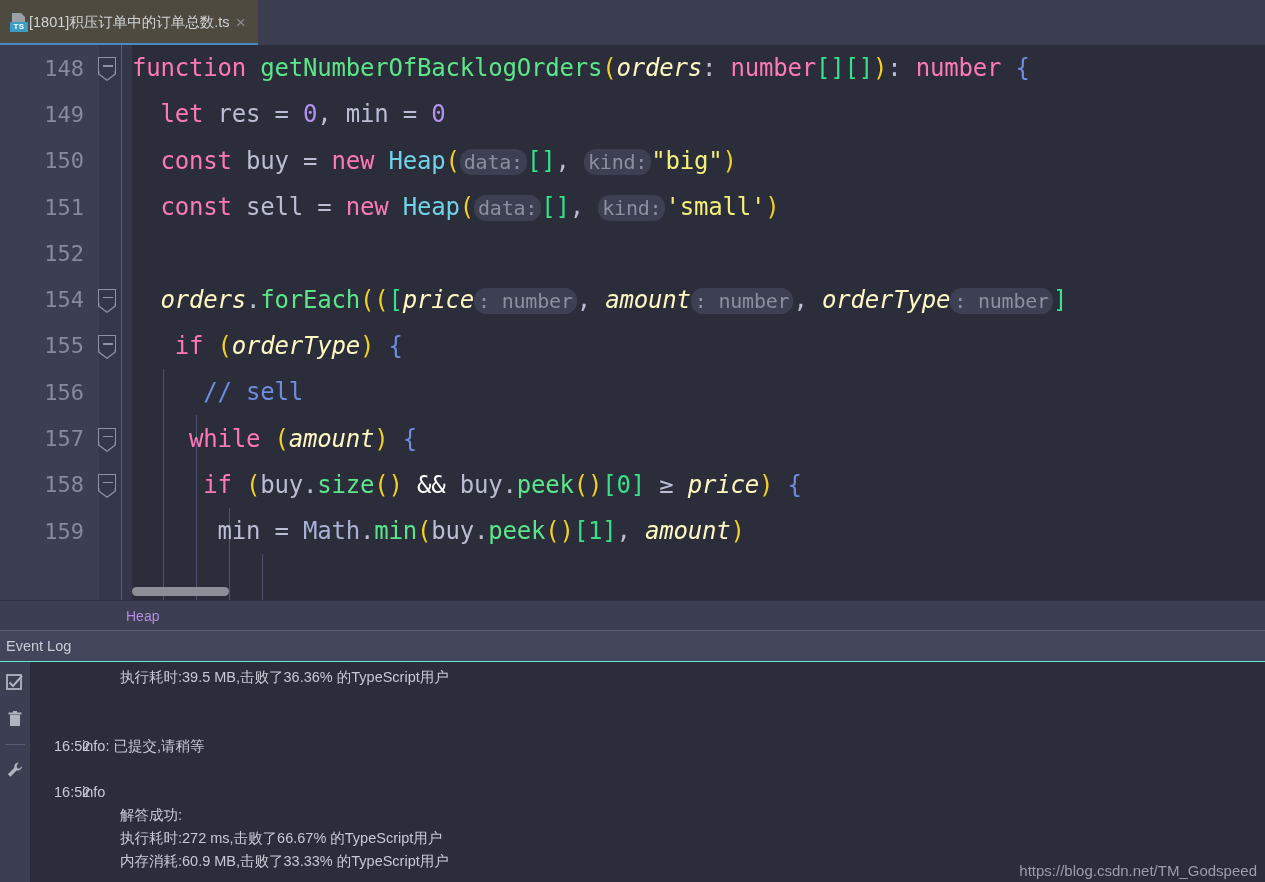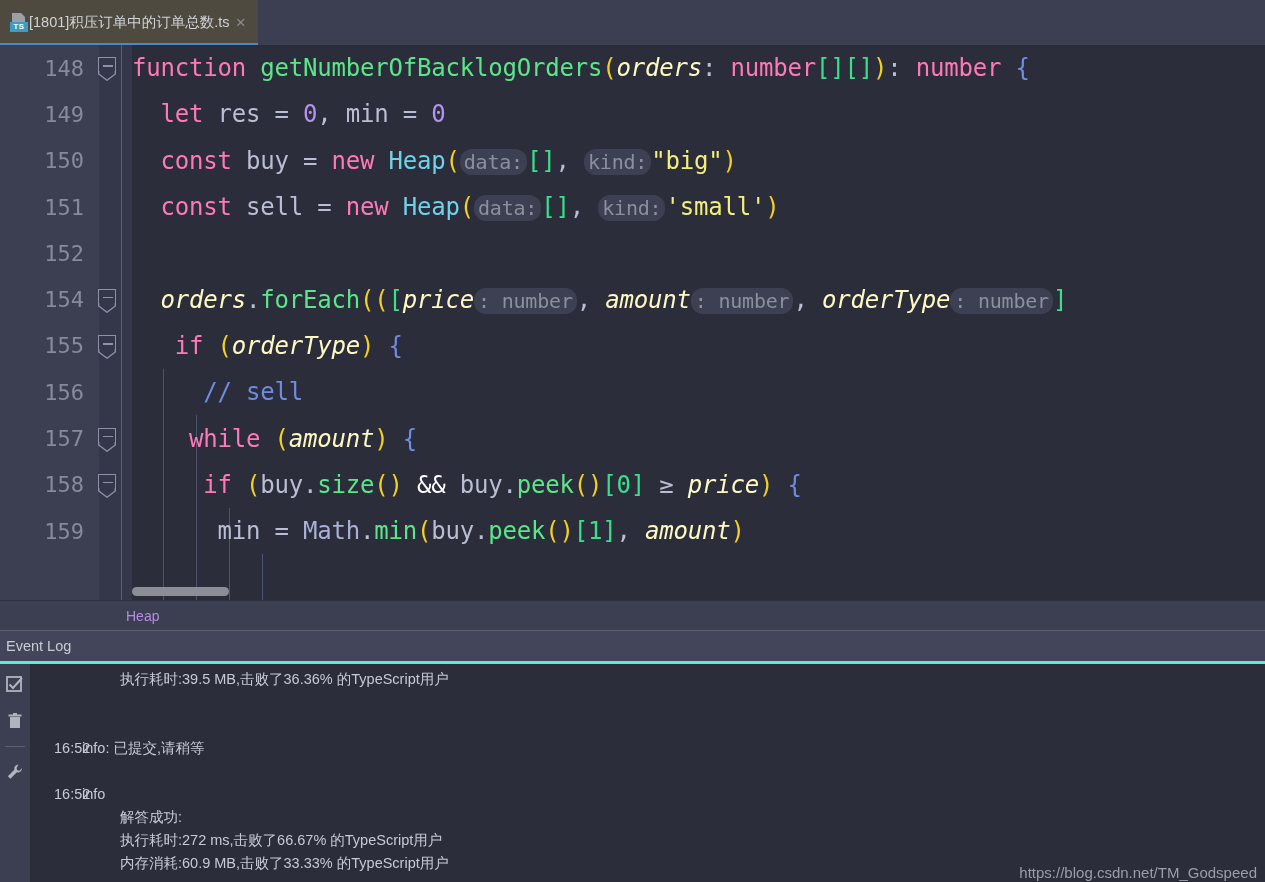--- a/index.html
+++ b/index.html
@@ -98,21 +98,21 @@
     border-radius:5px;z-index:6;
   }
 
   
   .breadcrumb{height:29px;background:#3c3f51;display:flex;align-items:center;
     border-top:1px solid #2e3140;}
   .crumb{color:#b58ce0;font-size:14px;padding-left:126px;}
 
   
   .evhdr{height:30px;background:#43465a;display:flex;align-items:center;
-         border-top:1px solid #5b5f75;border-bottom:3px solid #5eead4;}
+         border-top:1px solid #5b5f75;border-bottom:1px solid #5eead4;}
   .evhdr-label{color:#c8cbd4;font-size:14.5px;padding-left:6px;}
 
   
   .evbody{position:relative;height:223px;background:#2b2d3a;display:flex;}
   .evtools{
     width:30px;background:#3c3f51;display:flex;flex-direction:column;align-items:center;
     padding-top:10px;gap:14px;flex:0 0 auto;
   }
   .toolicon{width:22px;height:22px;display:flex;align-items:center;justify-content:center;}
   .tool-sep{width:20px;height:1px;background:#5a5e73;}

